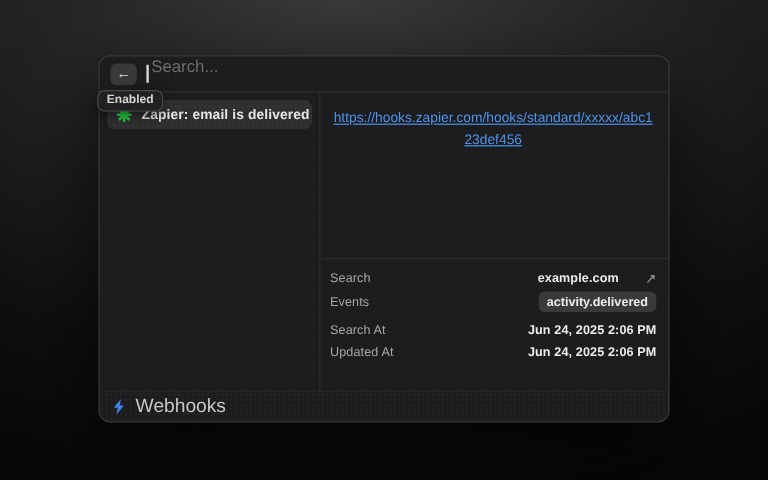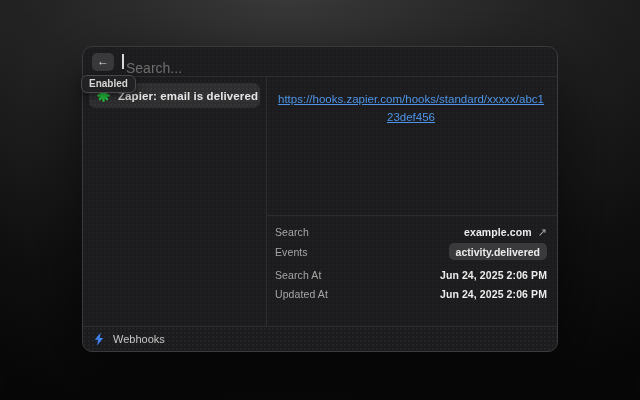--- a/index.html
+++ b/index.html
@@ -41,21 +41,21 @@
     background: #39393b;
     border: none;
     border-radius: 5px;
     color: #dcdcdc;
     font-size: 12px;
     line-height: 17px;
     cursor: pointer;
     display: flex; align-items: center; justify-content: center;
     font-family: "Liberation Sans", sans-serif;
   }
-  .search-field { position: relative; flex: 1; height: 100%; display: flex; align-items: flex-end; }
+  .search-field { position: relative; flex: 1; height: 100%; display: flex; align-items: flex-start; }
   .caret {
     position: absolute; left: 0; top: 7px;
     width: 1.5px; height: 15px;
     background: #d8d8d8;
   }
   .search-input {
     width: 100%;
     background: transparent;
     border: none;
     outline: none;
@@ -135,21 +135,21 @@
     margin-bottom: 3px;
   }
   .detail-row.gap-above { margin-top: 7px; }
   .field-label { font-size: 10.5px; color: #a6a6a6; letter-spacing: 0.1px; }
   .field-value {
     font-size: 10.5px;
     font-weight: 700;
     color: #ececec;
     display: flex;
     align-items: center;
-    gap: 6px;
+    gap: 22px;
     letter-spacing: 0.1px;
   }
   .ext-icon { color: #a8a8a8; font-size: 11px; font-weight: 400; cursor: pointer; }
   .badge {
     background: #3a3a3c;
     border-radius: 5px;
     padding: 2.5px 7px;
     font-size: 10.5px;
     font-weight: 700;
     color: #ececec;
@@ -161,21 +161,21 @@
     flex: 0 0 25px;
     border-top: 1px solid #2d2d2f;
     display: flex;
     align-items: center;
     gap: 8px;
     padding: 0 10px;
     background-image: radial-gradient(rgba(255,255,255,0.02) 1px, transparent 1.2px);
     background-size: 4px 4px;
     border-radius: 0 0 10px 10px;
   }
-  .footer-label { font-size: 11px; color: #c6c6c6; }
+  .footer-label { font-size: 16px; color: #c6c6c6; }
   .bolt-icon { width: 12px; height: 14px; display: block; }
 </style>
 </head>
 <body>
 
 <div class="window">
 
   <div class="tooltip">
     <span>Enabled</span>
   </div>

